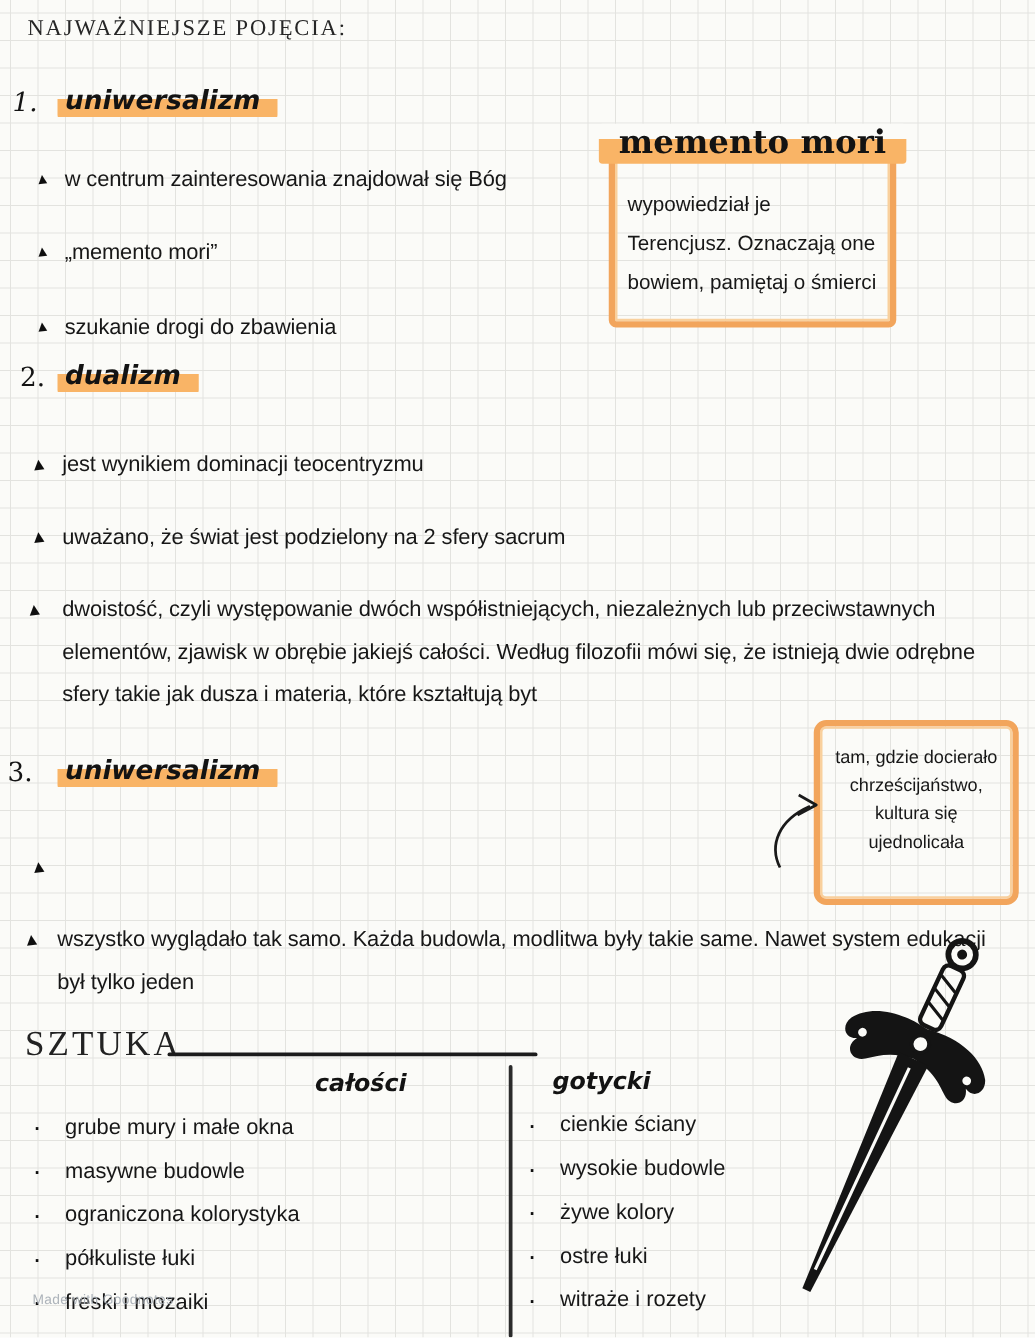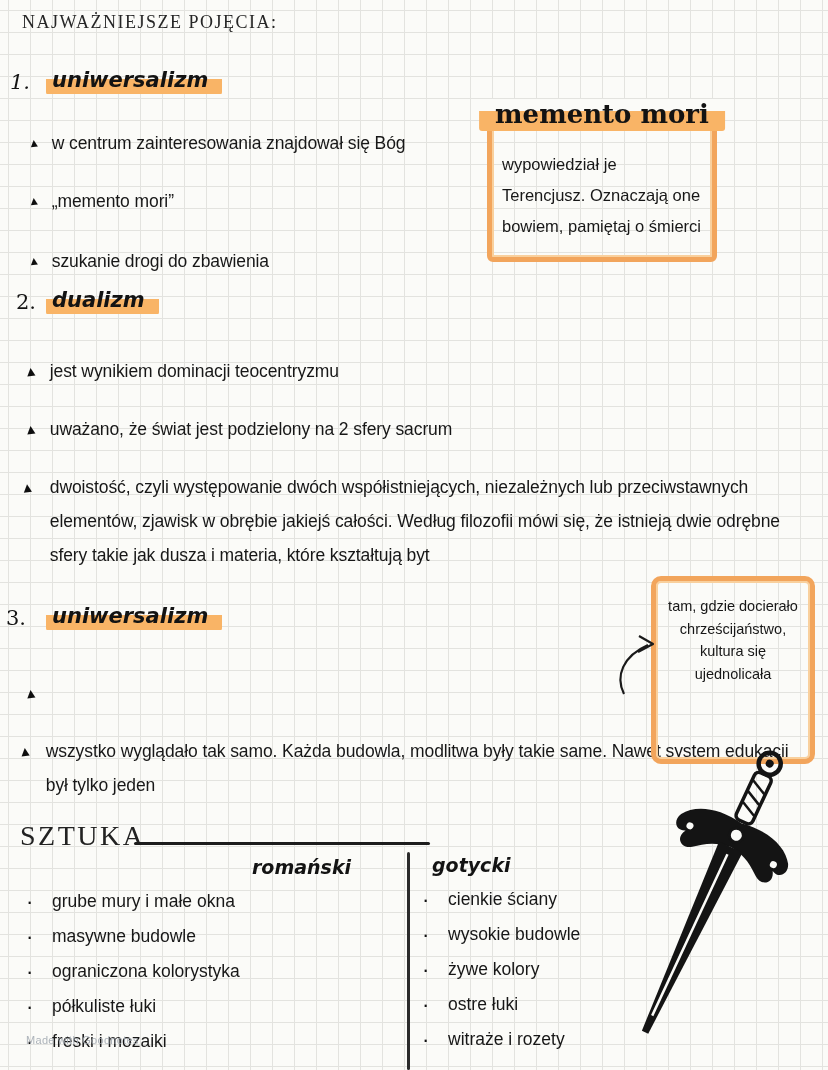--- a/index.html
+++ b/index.html
@@ -138,33 +138,33 @@
   <div class="term" style="left:46px;top:604px">uniwersalizm</div>
 
   <div class="point" style="left:24px;top:676px;width:640px">
     <span class="tri" style="font-size:14px">▲</span>
   </div>
   <div class="point" style="left:20px;top:734px;width:778px">
     <span class="tri" style="font-size:14px">▲</span>
     <span>wszystko wyglądało tak samo. Każda budowla, modlitwa były takie same. Nawet system edukacji był tylko jeden</span>
   </div>
 
-  <div class="obox" style="left:651px;top:576px;width:164px;height:188px;border-radius:10px">
+  <div class="obox" style="left:651px;top:576px;width:164px;height:148px;border-radius:10px">
     <div class="side-note-text">tam, gdzie docierało chrześcijaństwo, kultura się ujednolicała</div>
   </div>
   <svg class="arrow-svg" style="left:610px;top:630px" width="52" height="66" viewBox="0 0 52 66">
     <path d="M14,64 C5,46 13,26 38,15" stroke="#1a1a1a" stroke-width="2.2" fill="none"></path>
     <path d="M29,6 L43,14 L28,22" stroke="#1a1a1a" stroke-width="2.2" fill="none" stroke-linejoin="round"></path>
   </svg>
 
   <div class="section-title">SZTUKA</div>
   <div class="heading-rule"></div>
 
-  <div class="col-header" style="left:252px;top:856px">romański</div>
-  <div class="col-header" style="left:432px;top:854px">gotycki</div>
+  <div class="col-header" style="left:252px;top:856px">całości</div>
+  <div class="col-header" style="left:442px;top:854px">gotycki</div>
   <div class="column-divider"></div>
 
   <div class="col-list" style="left:26px;top:884px">
     <div class="col-item">
       <span class="dot">·</span>
       <span>grube mury i małe okna</span>
     </div>
     <div class="col-item">
       <span class="dot">·</span>
       <span>masywne budowle</span>

